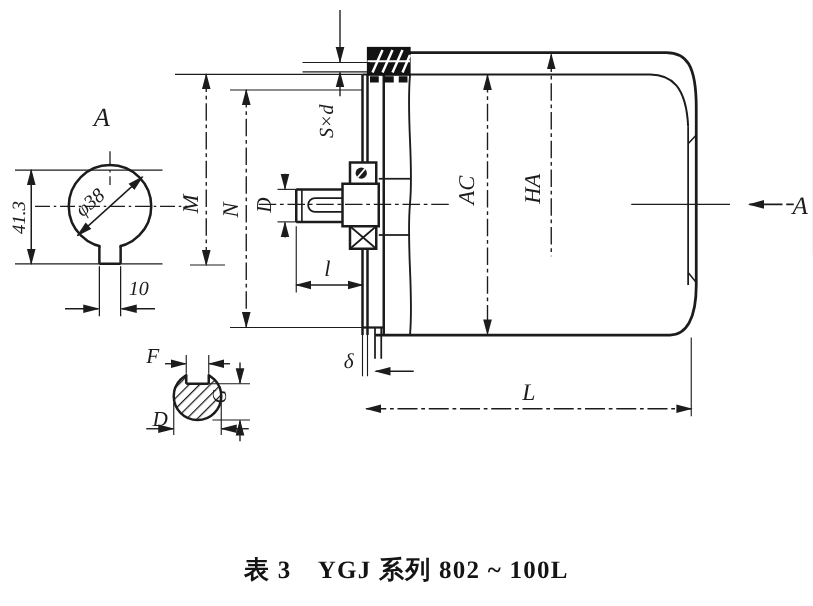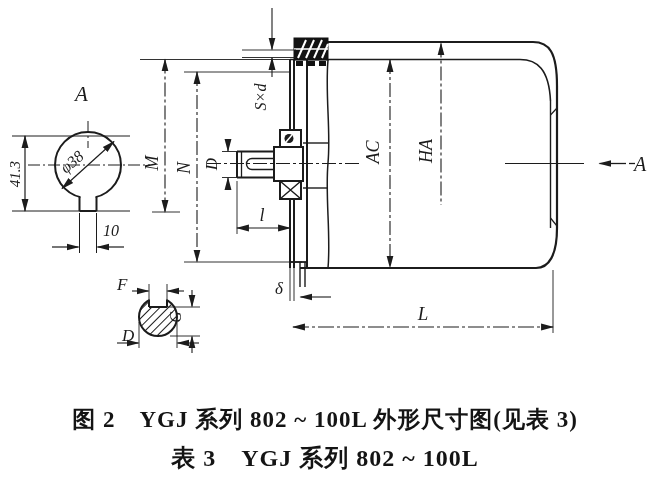--- a/index.html
+++ b/index.html
@@ -7,21 +7,21 @@
     position:relative;width:650px;height:485px;background:#ffffff;
     font-family:"Liberation Serif","DejaVu Serif",serif;overflow:hidden;
   }
   svg{position:absolute;left:0;top:0;}
   .dim{font-style:italic;fill:#1c1c1c;}
   .caption{
     position:absolute;left:0;width:650px;text-align:center;color:#141414;
     font-family:"Liberation Serif","DejaVu Serif",serif;
   }
   #fig-caption{top:404px;font-size:23px;letter-spacing:1px;font-weight:600;}
-  #tbl-caption{top:442px;font-size:24px;letter-spacing:1px;font-weight:800;}
+  #tbl-caption{top:442px;font-size:20px;letter-spacing:1px;font-weight:800;}
 </style>
 </head>
 <body>
 
 <div id="canvas">
 <svg width="650" height="485" viewBox="0 0 650 485">
   <defs>
     <marker id="arr" viewBox="0 0 12 8" refX="11" refY="4" markerWidth="13" markerHeight="9" orient="auto-start-reverse" markerUnits="userSpaceOnUse">
       <path d="M0,0.8 L12,4 L0,7.2 Z" fill="#1c1c1c"></path>
     </marker>
@@ -171,15 +171,14 @@
     <line x1="139" y1="322" x2="139" y2="348" stroke-width="0.9"></line>
     <line x1="177" y1="322" x2="177" y2="348" stroke-width="0.9"></line>
     <line x1="117" y1="343" x2="138.5" y2="343" stroke-width="1.1" marker-end="url(#arr)"></line>
     <line x1="177.5" y1="343" x2="199" y2="343" stroke-width="1.1" marker-start="url(#arr)"></line>
   </g>
   <text class="dim" x="117" y="290" font-size="17">F</text>
   <text class="dim" transform="translate(181,317) rotate(-90)" text-anchor="middle" font-size="16">G</text>
   <text class="dim" x="122" y="341" font-size="17">D</text>
 </svg>
 
-  <div class="caption" id="fig-caption">图 2　YGJ 系列 802 ~ 100L 外形尺寸图(见表 3)</div>
   <div class="caption" id="tbl-caption">表 3　YGJ 系列 802 ~ 100L</div>
 </div>
 
 </body></html>

